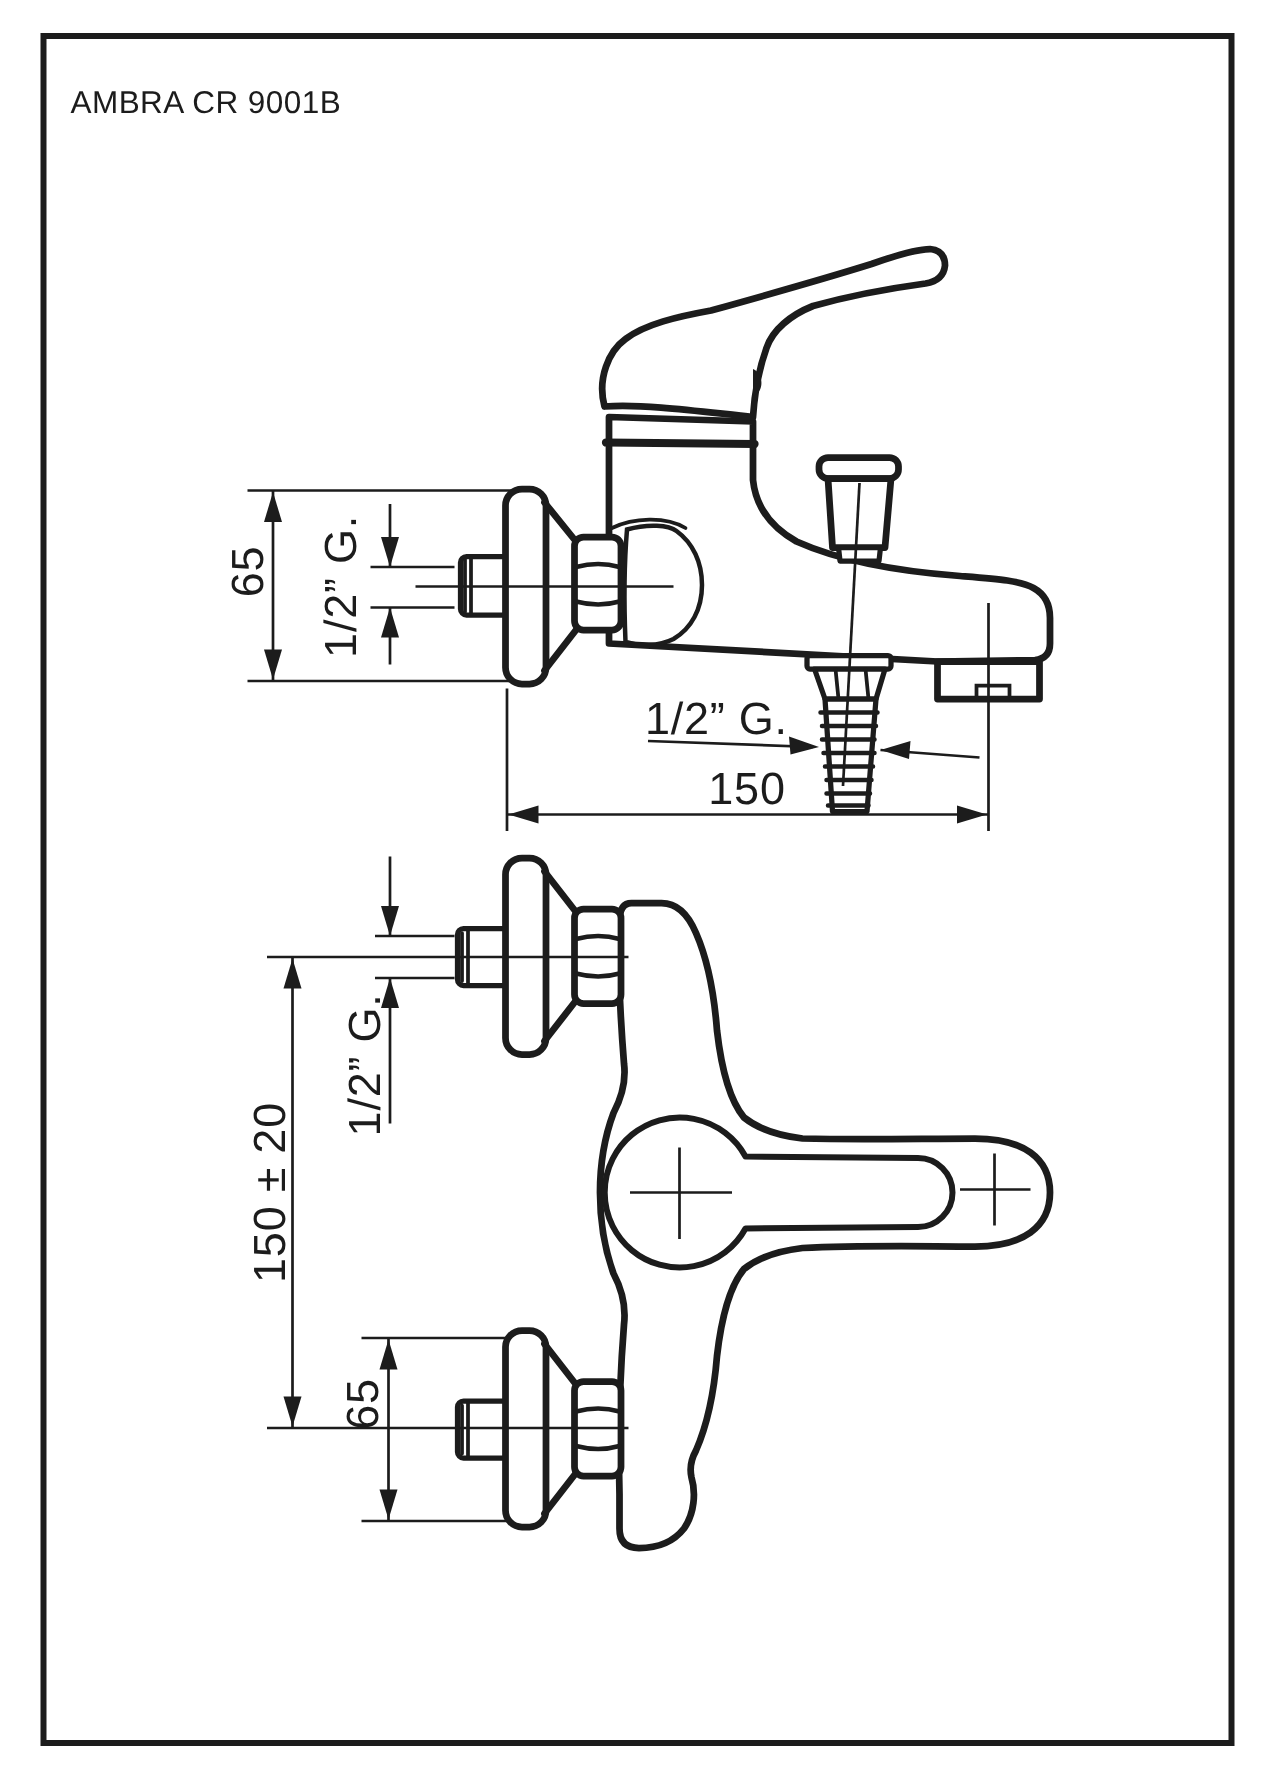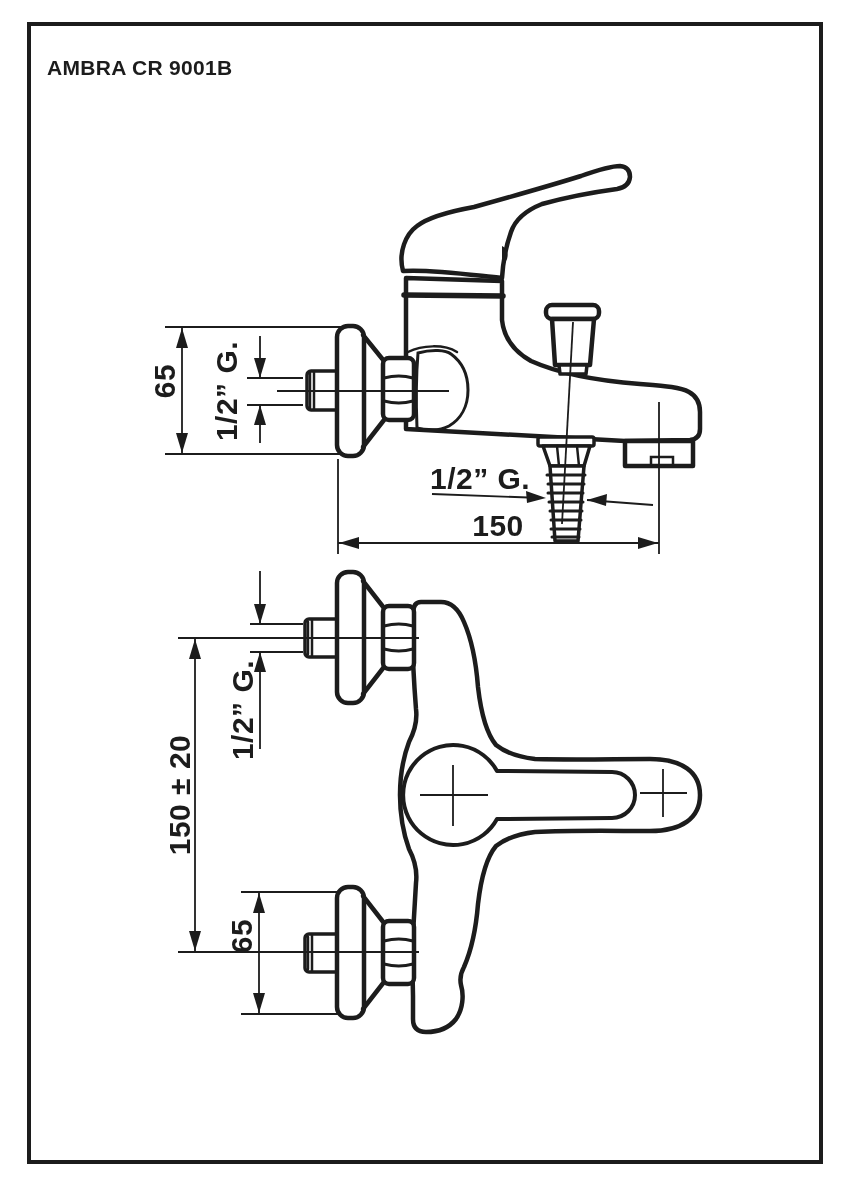--- a/index.html
+++ b/index.html
@@ -1,17 +1,17 @@
 <!DOCTYPE html>
 <html><head>
 <meta charset="utf-8">
 <style>
   html,body{margin:0;padding:0;background:#ffffff;}
   .page{position:relative;width:850px;height:1190px;background:#ffffff;overflow:hidden;
-        font-family:"Liberation Sans", sans-serif;font-weight:bold;}
+        font-family:"Liberation Sans", sans-serif;}
   svg{position:absolute;left:0;top:0;}
   .outline{fill:#ffffff;stroke:#1c1c1c;stroke-width:4.5;stroke-linejoin:round;stroke-linecap:round;}
   .outline-nf{fill:none;stroke:#1c1c1c;stroke-width:4.5;stroke-linejoin:round;stroke-linecap:round;}
   .inner{fill:none;stroke:#1c1c1c;stroke-width:4;stroke-linejoin:round;stroke-linecap:round;}
   .med{fill:#ffffff;stroke:#1c1c1c;stroke-width:3.5;stroke-linejoin:round;}
   .mednf{fill:none;stroke:#1c1c1c;stroke-width:3;stroke-linecap:round;}
   .detail{fill:none;stroke:#1c1c1c;stroke-width:2.5;stroke-linecap:round;}
   .thin{fill:none;stroke:#1c1c1c;stroke-width:1.8;stroke-linecap:butt;}
   .band{fill:none;stroke:#1c1c1c;stroke-width:5.5;stroke-linecap:round;}
   .arrow{fill:#1c1c1c;stroke:none;}

